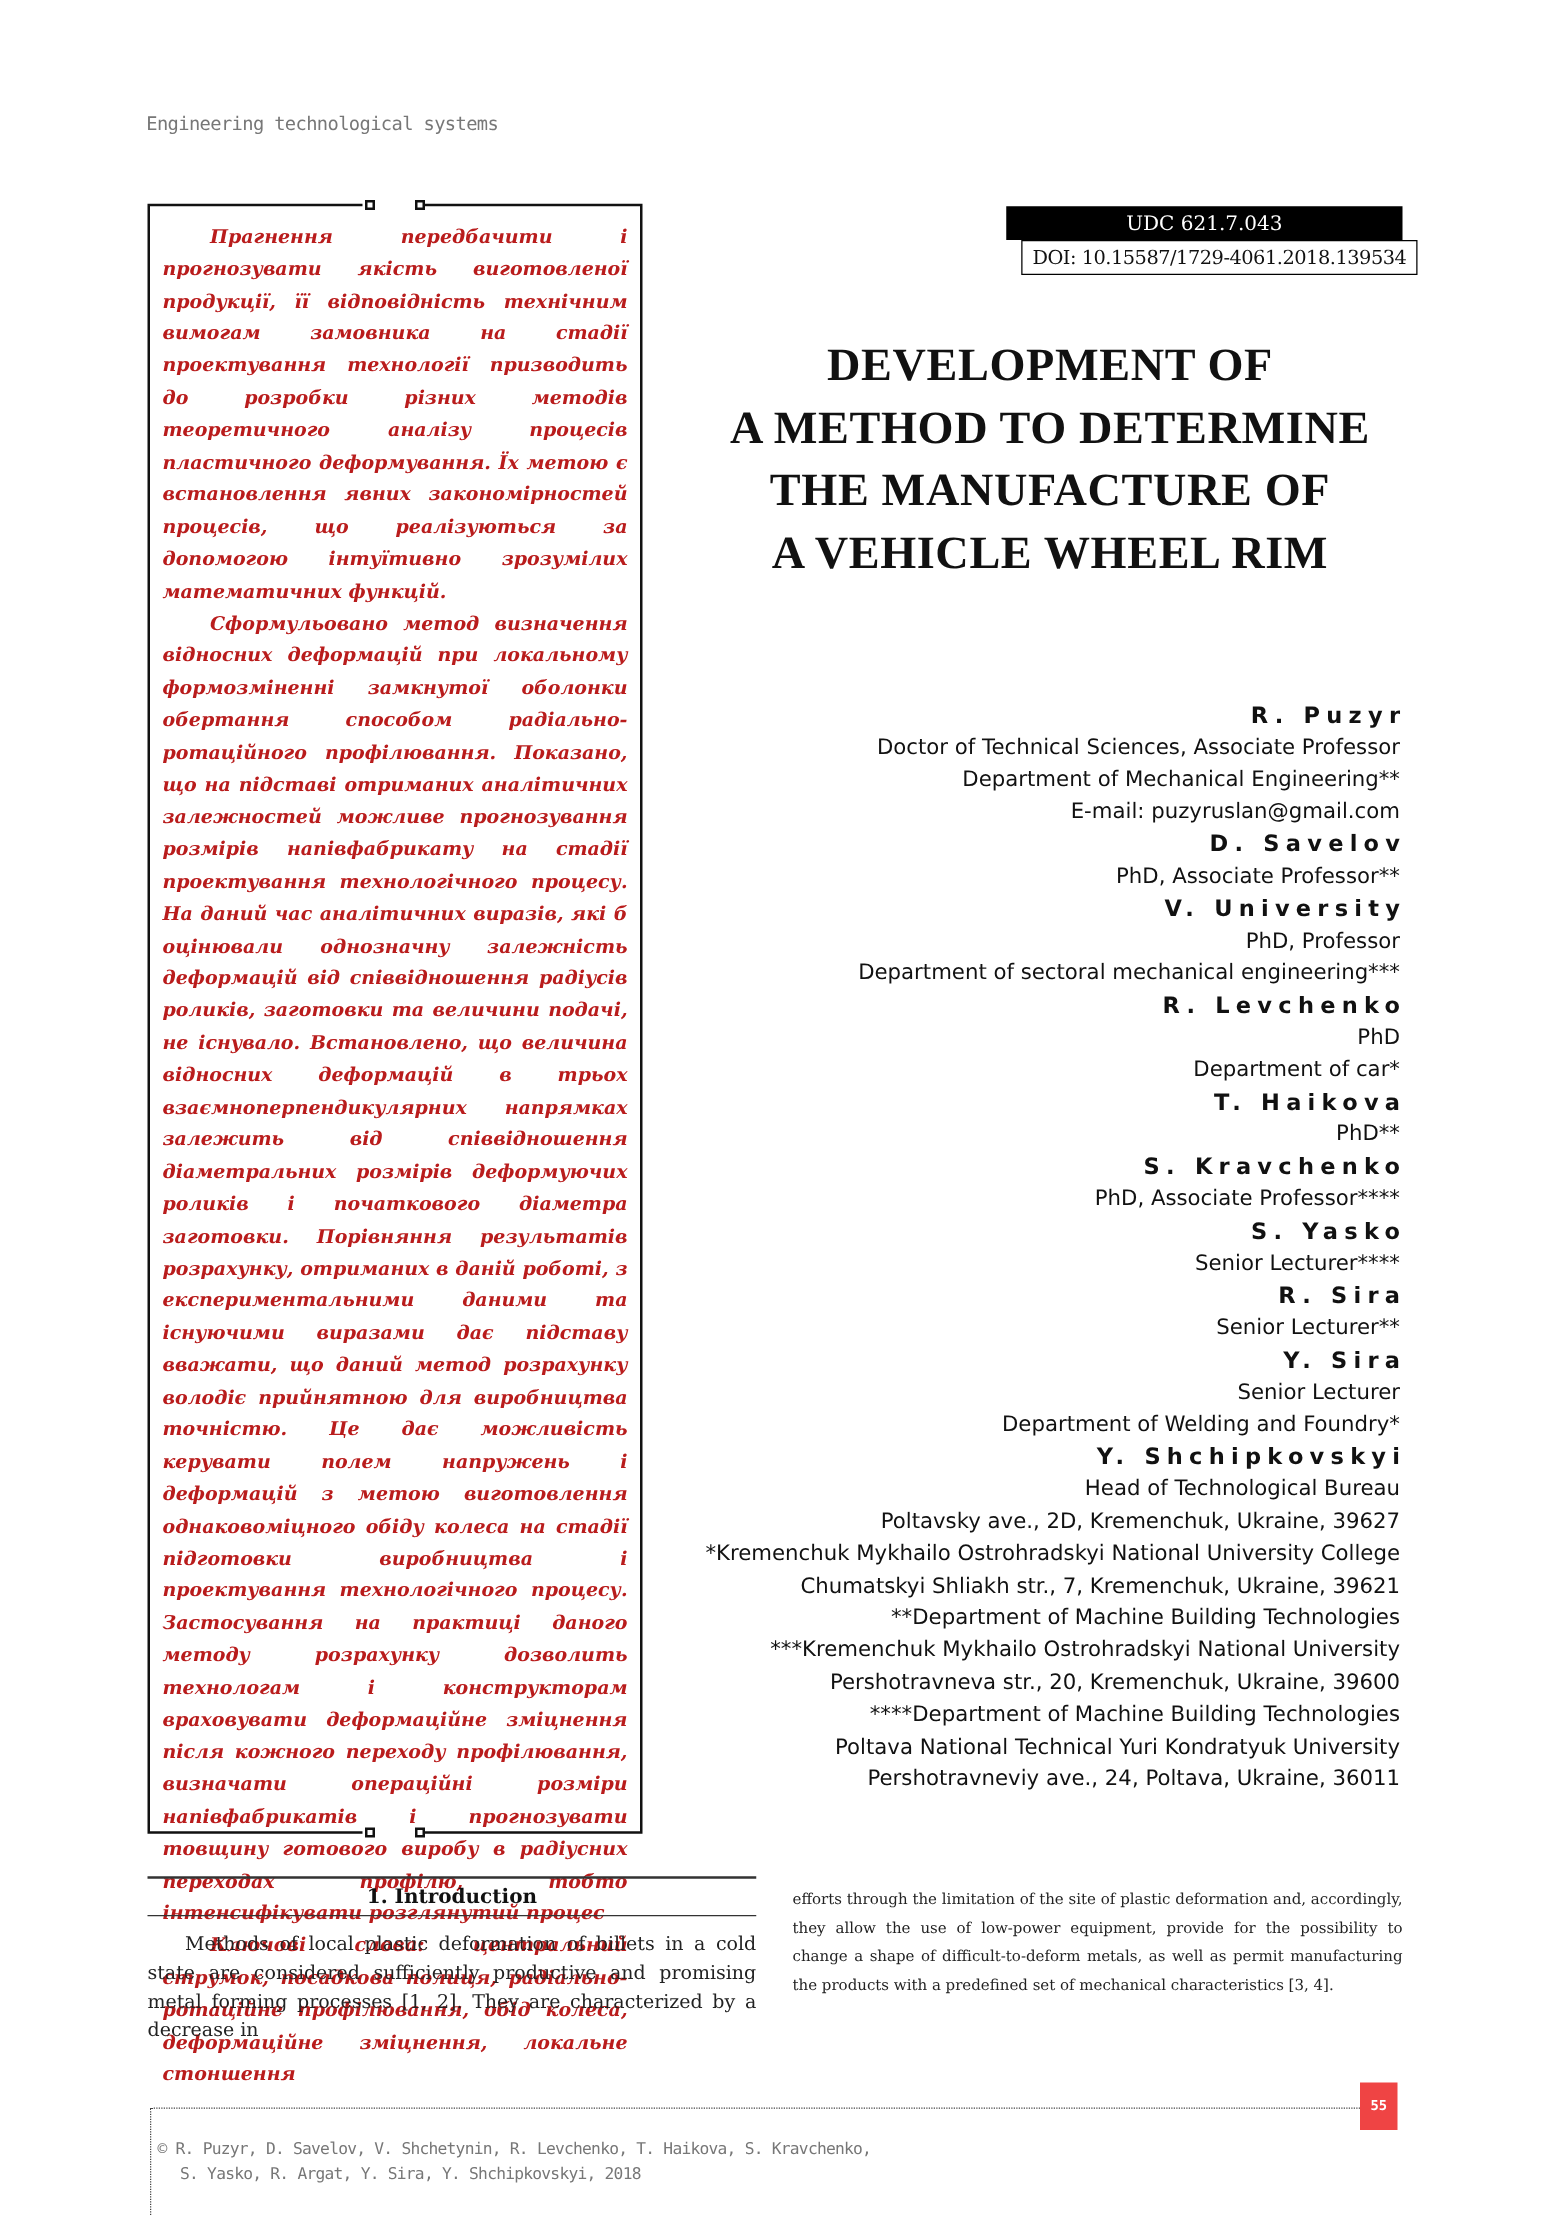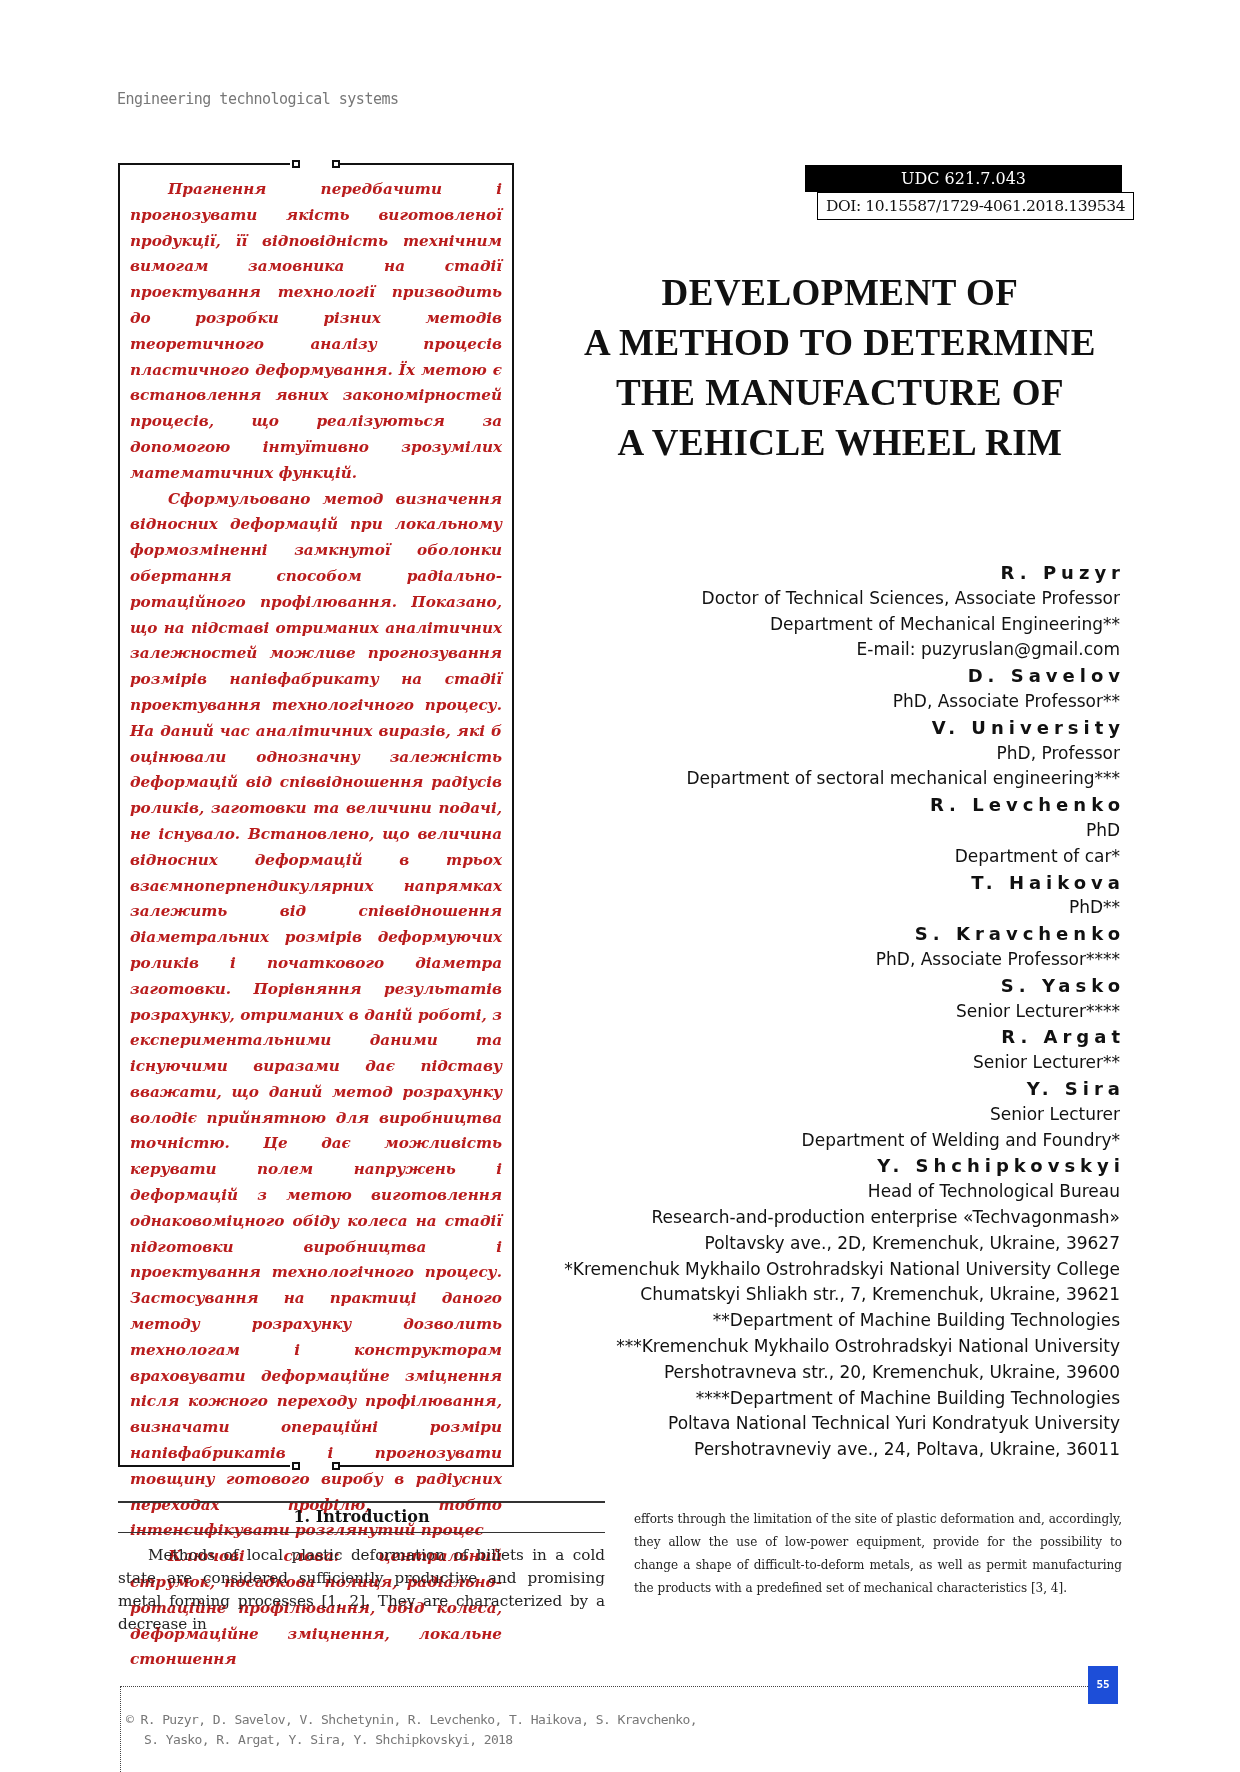--- a/index.html
+++ b/index.html
@@ -37,21 +37,21 @@
   .intro-heading { position:absolute; left:118px; top:1505px; width:487px; text-align:center; font-family:"DejaVu Serif", serif; font-weight:bold; font-size:16px; line-height:24px; }
   .intro-rule-bottom { position:absolute; left:118px; top:1532px; width:487px; border-top:1.5px solid #333; }
   .intro-left { position:absolute; left:118px; top:1544px; width:487px; font-family:"DejaVu Serif", serif; font-size:15.2px; line-height:23px; text-align:justify; color:#222; }
   .intro-left p { margin:0; text-indent:30px; }
   .intro-right { position:absolute; left:634px; top:1508px; width:488px; font-family:"DejaVu Serif", serif; font-size:12px; line-height:23px; text-align:justify; color:#222; }
   .intro-right p { margin:0; }
 
   
   .footer-rule { position:absolute; left:120px; top:1686px; width:968px; border-top:1.5px dotted #444; }
   .footer-vrule { position:absolute; left:120px; top:1686px; height:86px; border-left:1.5px dotted #444; }
-  .page-number { position:absolute; left:1088px; top:1666px; width:30px; height:38px; background:#1d4ed8; color:#fff; font-family:"DejaVu Sans Mono", monospace; font-weight:bold; font-size:11px; text-align:center; line-height:38px; }
+  .page-number { position:absolute; left:1088px; top:1666px; width:30px; height:38px; background:#ef4444; color:#fff; font-family:"DejaVu Sans Mono", monospace; font-weight:bold; font-size:11px; text-align:center; line-height:38px; }
   .copyright { position:absolute; left:126px; top:1710px; font-family:"DejaVu Sans Mono", monospace; font-size:13px; line-height:20px; color:#777; letter-spacing:-0.6px; }
   .copyright .indent { padding-left:18px; }
 </style>
 </head>
 <body>
 
 <div class="running-head">Engineering technological systems</div>
 
 <div class="abstract-box">
   <div class="gap-top"></div>
@@ -96,30 +96,29 @@
 
   <div class="line name">T. Haikova</div>
   <div class="line">PhD**</div>
 
   <div class="line name">S. Kravchenko</div>
   <div class="line">PhD, Associate Professor****</div>
 
   <div class="line name">S. Yasko</div>
   <div class="line">Senior Lecturer****</div>
 
-  <div class="line name">R. Argat</div>
+  <div class="line name">R. Sira</div>
   <div class="line">Senior Lecturer**</div>
 
   <div class="line name">Y. Sira</div>
   <div class="line">Senior Lecturer</div>
   <div class="line">Department of Welding and Foundry*</div>
 
   <div class="line name">Y. Shchipkovskyi</div>
   <div class="line">Head of Technological Bureau</div>
-  <div class="line">Research-and-production enterprise «Techvagonmash»</div>
   <div class="line">Poltavsky ave., 2D, Kremenchuk, Ukraine, 39627</div>
 
   <div class="line">*Kremenchuk Mykhailo Ostrohradskyi National University College</div>
   <div class="line">Chumatskyi Shliakh str., 7, Kremenchuk, Ukraine, 39621</div>
   <div class="line">**Department of Machine Building Technologies</div>
   <div class="line">***Kremenchuk Mykhailo Ostrohradskyi National University</div>
   <div class="line">Pershotravneva str., 20, Kremenchuk, Ukraine, 39600</div>
   <div class="line">****Department of Machine Building Technologies</div>
   <div class="line">Poltava National Technical Yuri Kondratyuk University</div>
   <div class="line">Pershotravneviy ave., 24, Poltava, Ukraine, 36011</div>

